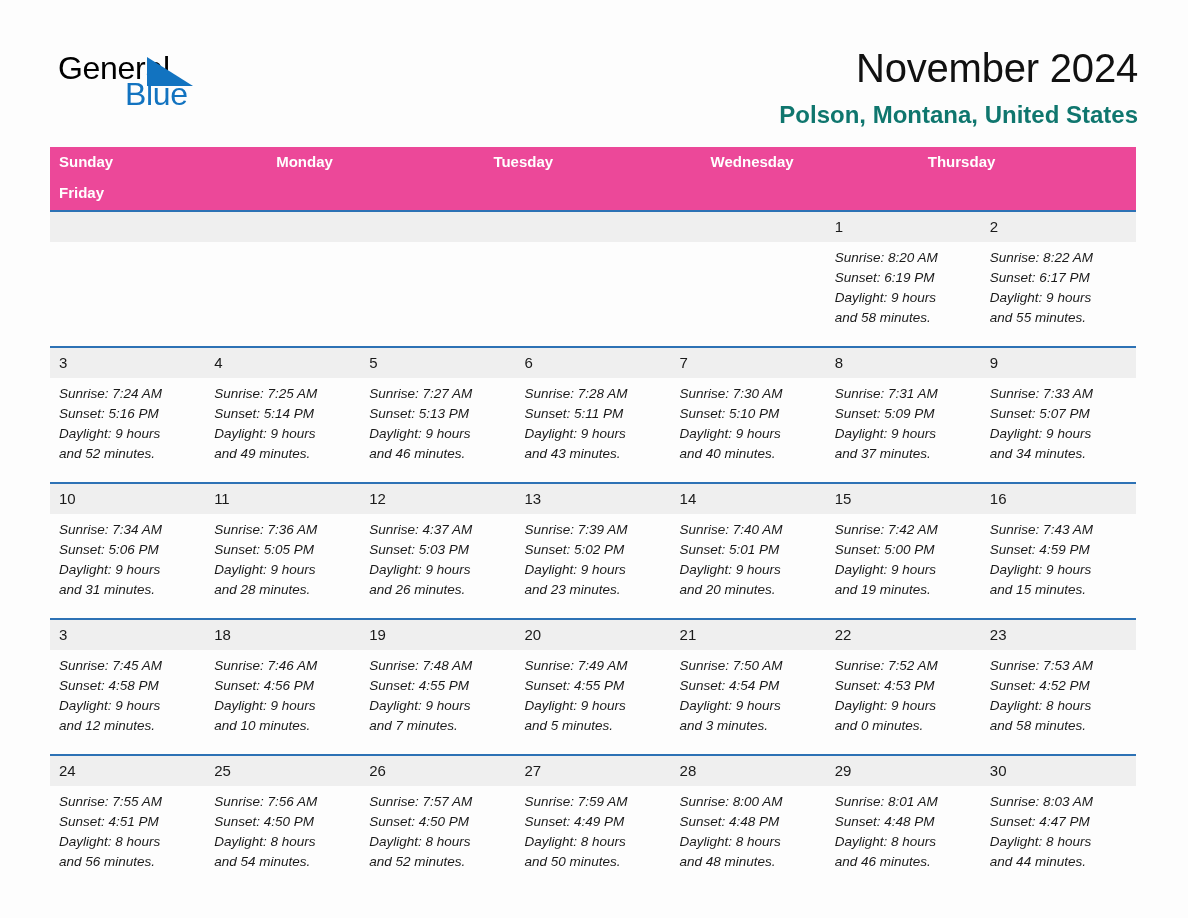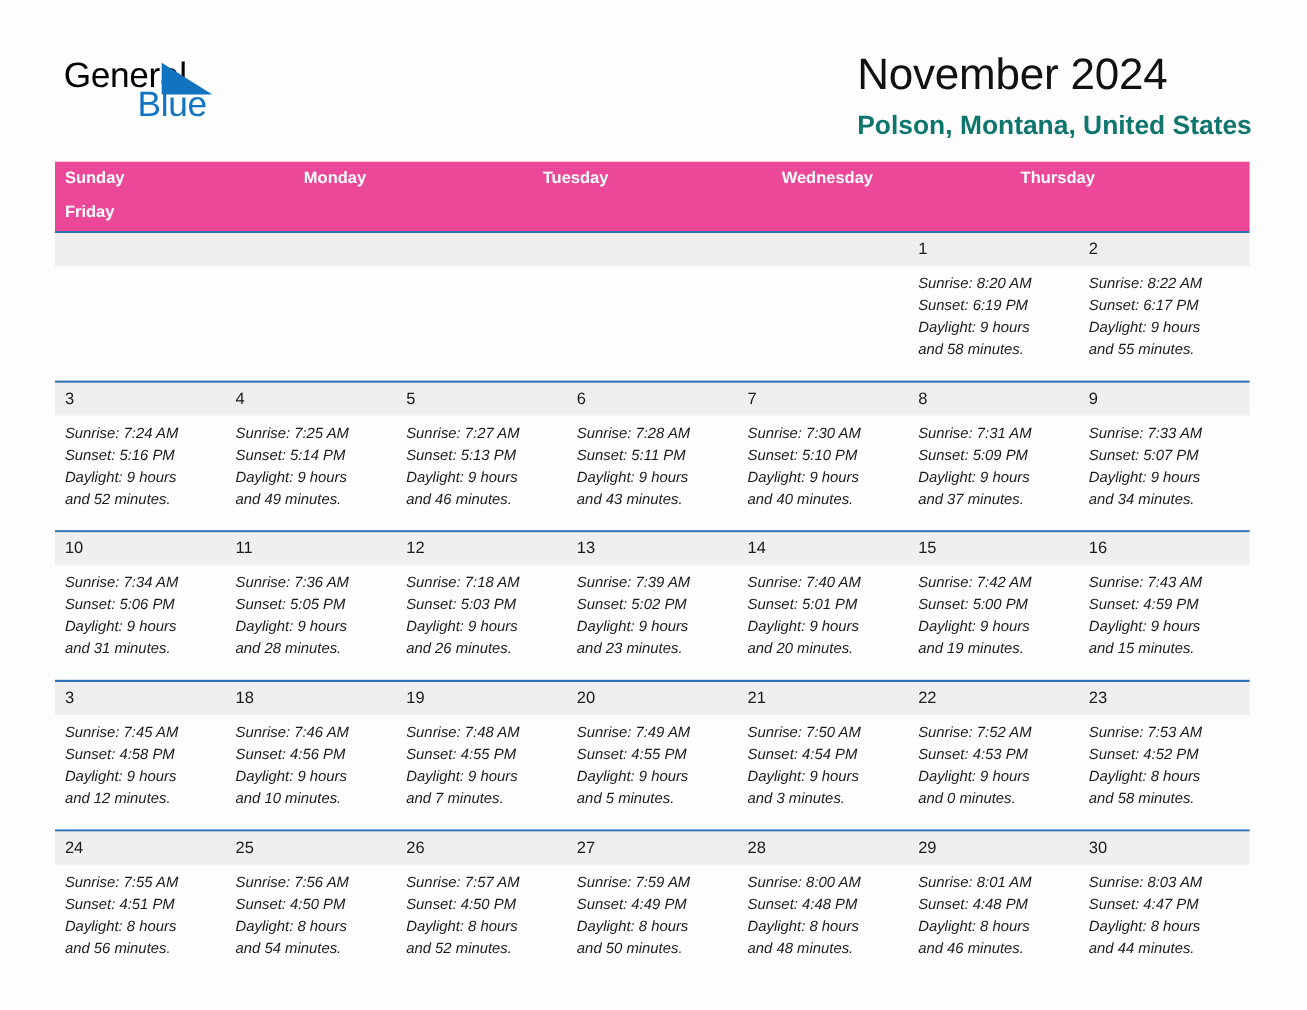--- a/index.html
+++ b/index.html
@@ -59,20 +59,21 @@
   .logo-row2 {
     position: absolute;
     left: 75px;
     top: 34px;
     font-size: 32px;
     color: #1273c0;
     letter-spacing: -0.3px;
   }
 
   .titles {
+    text-align: right;
     padding-top: 2px;
   }
   .month-title {
     font-size: 40px;
     font-weight: normal;
     color: #111111;
     line-height: 1.12;
     letter-spacing: -0.2px;
     white-space: nowrap;
   }
@@ -302,21 +303,21 @@
           <div>Daylight: 9 hours</div>
           <div>and 31 minutes.</div>
         </div>
         <div class="daydetail">
           <div>Sunrise: 7:36 AM</div>
           <div>Sunset: 5:05 PM</div>
           <div>Daylight: 9 hours</div>
           <div>and 28 minutes.</div>
         </div>
         <div class="daydetail">
-          <div>Sunrise: 7:18 AM</div>
+          <div>Sunrise: 4:37 AM</div>
           <div>Sunset: 5:03 PM</div>
           <div>Daylight: 9 hours</div>
           <div>and 26 minutes.</div>
         </div>
         <div class="daydetail">
           <div>Sunrise: 7:39 AM</div>
           <div>Sunset: 5:02 PM</div>
           <div>Daylight: 9 hours</div>
           <div>and 23 minutes.</div>
         </div>

